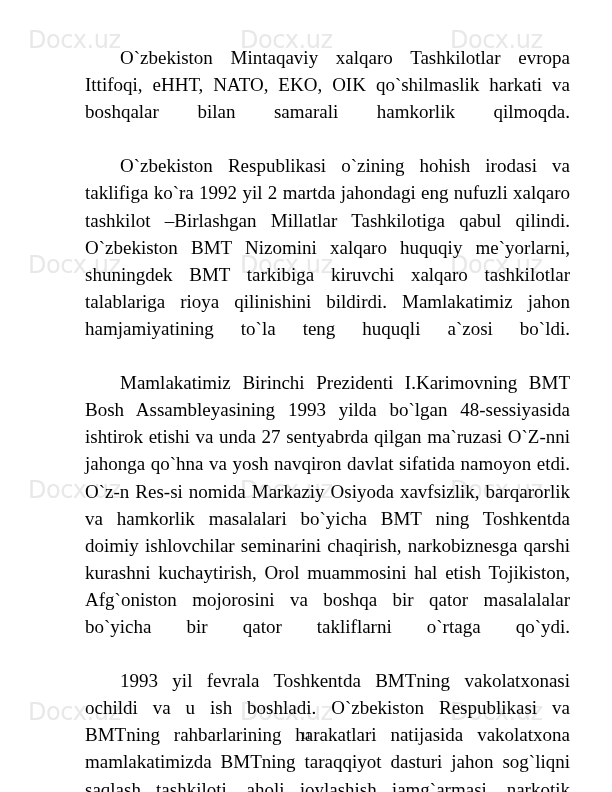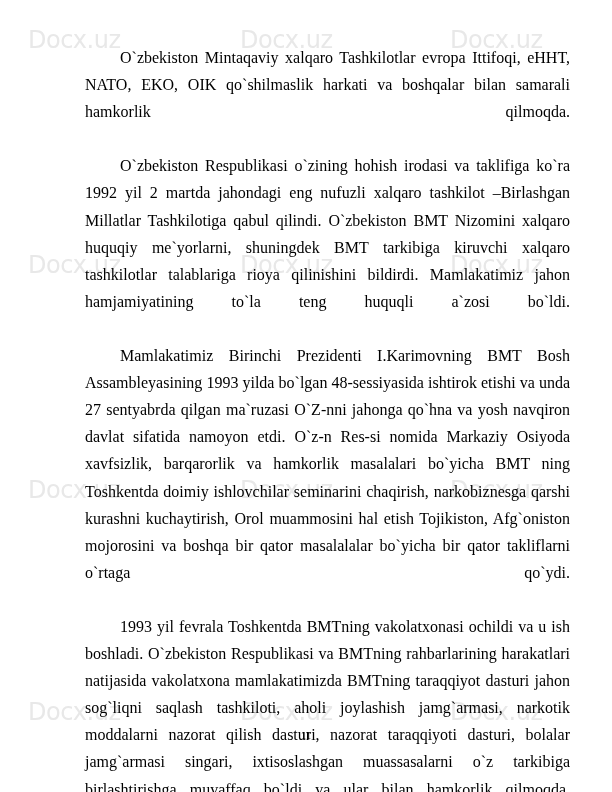--- a/index.html
+++ b/index.html
@@ -50,21 +50,21 @@
     position: absolute;
     left: 85px;
     top: 44px;
     width: 485px;
   }
   .para {
     margin: 0;
     text-align: justify;
     text-justify: inter-word;
     text-indent: 35px;
-    font-size: 16px;
+    font-size: 19px;
     line-height: 27.1px;
     color: #000000;
     font-family: "Liberation Serif", "DejaVu Serif", serif;
   }
   .para:last-child {
     text-align: justify;
   }
   
   .para::after {
     content: "";

